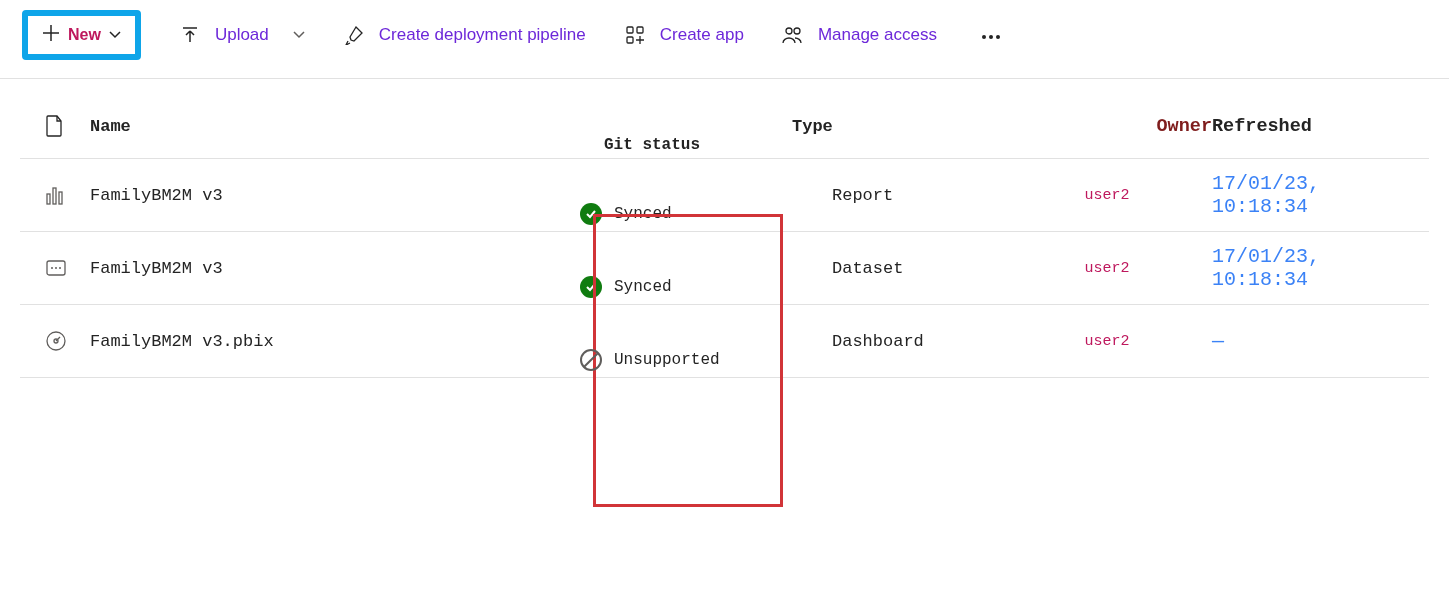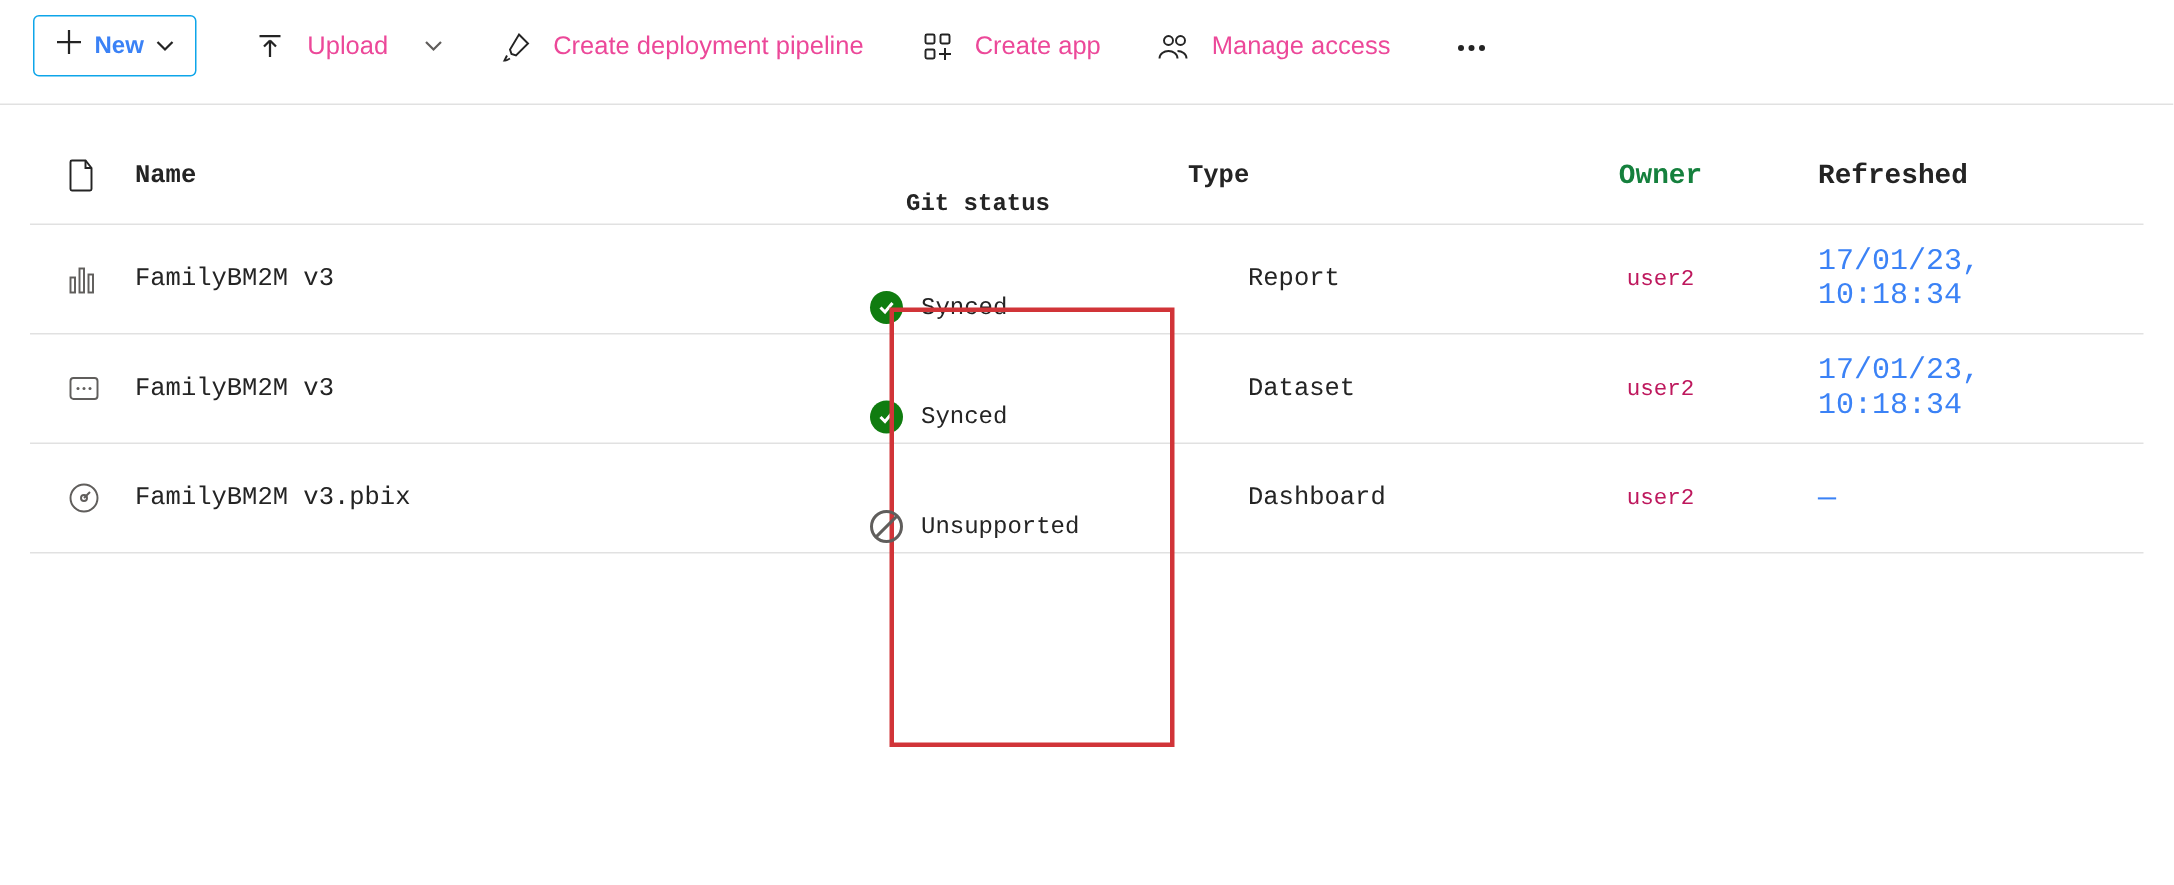--- a/index.html
+++ b/index.html
@@ -15,35 +15,35 @@
     display: flex;
     align-items: center;
     padding: 10px 22px 18px 22px;
     gap: 38px;
     border-bottom: 1px solid #e1e1e1;
   }
   .btn-new {
     display: flex;
     align-items: center;
     gap: 8px;
-    border: 1px solid #0ea5e9;
+    border: 6px solid #0ea5e9;
     background: #fff;
     border-radius: 4px;
     padding: 8px 14px;
     font-size: 16px;
     font-weight: 600;
     cursor: pointer;
-    color: #3b82f6;
+    color: #be185d;
   }
   .toolbar-item {
     display: flex;
     align-items: center;
     gap: 14px;
     font-size: 17px;
-    color: #ec4899;
+    color: #6d28d9;
     cursor: pointer;
   }
   .toolbar-item .icon-slot { width: 22px; height: 22px; display:flex; align-items:center; justify-content:center; }
   .chev-down { font-size: 12px; color: #555; }
   .more-icon { cursor:pointer; padding:6px; }
   .table {
     padding: 15px 20px 0 20px;
     font-family: Liberation Mono, monospace;
   }
   .row {
@@ -55,21 +55,21 @@
   .row.header {
     height: 65px;
     font-weight: 600;
     font-size: 18.5px;
   }
   .col-icon { width: 70px; padding-left:25px; display:flex; align-items:center;}
   .col-name { flex: 0 0 490px; font-size: 17px; }
   .col-git  { flex: 0 0 190px; display:flex; align-items:center; gap:12px; font-size:16px;margin-top:38px; }
   .col-type { flex: 0 0 210px; padding-left:40px; font-size: 17px; margin-left: 22px; }
   .col-owner{ flex: 0 0 210px; text-align:center; font-size:15px; color:#be185d; }
-  .row.header .col-owner { color:#15803d; font-size:18.5px; text-align:center; }
+  .row.header .col-owner { color:#7f1d1d; font-size:18.5px; text-align:right; }
   .col-refreshed { flex: 1; text-align:left; padding-right:20px; font-size:20px; color:#3b82f6;}
   .row.header .col-refreshed { color:#242424; font-size:18.5px; text-align:left; padding-left:0;}
   .git-hilite {
     position:absolute;
     border: 3px solid #d13438;
     top: 135px;
     left: 593px;
     width: 190px;
     height: 293px;
     pointer-events:none;

